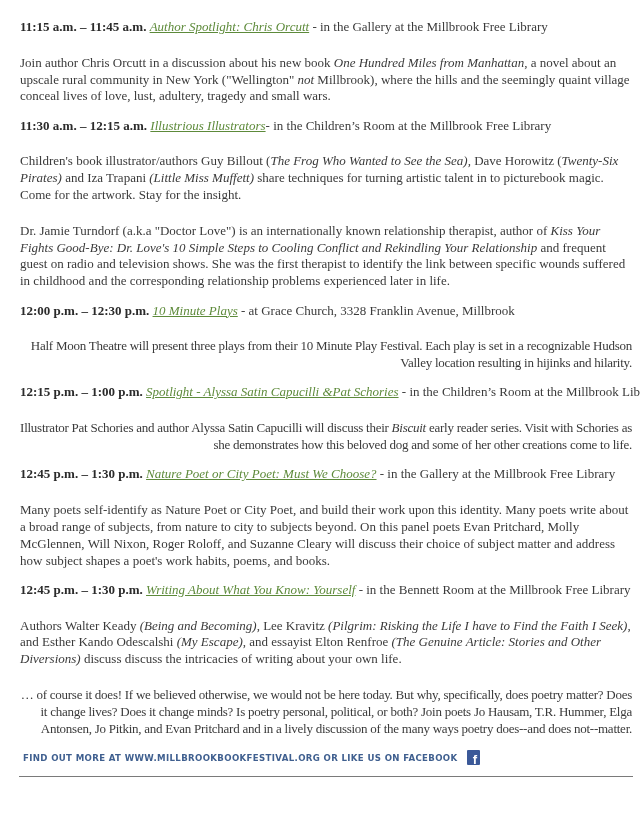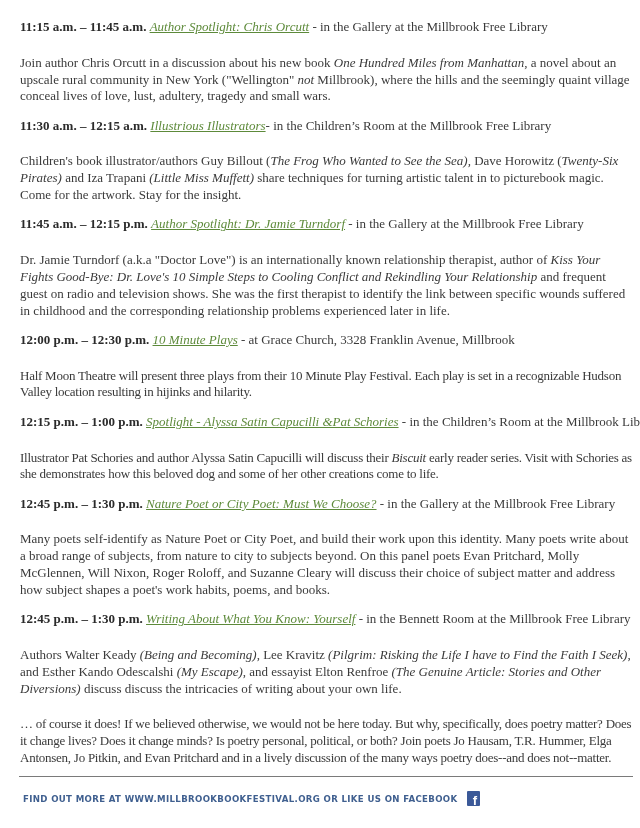--- a/index.html
+++ b/index.html
@@ -16,27 +16,27 @@
     }
     .event .head { white-space: nowrap; }
     .event .time { font-weight: bold; color: #2b2b2b; }
     .event .title {
       font-style: italic; color: #5d8a3a; text-decoration: underline;
       text-decoration-color: #5d8a3a; cursor: pointer;
     }
     .event .loc { color: #3a3a3a; }
     .event .desc { color: #3a3a3a; margin-top: 19px; }
     .event .desc i { font-style: italic; }
-    .event.tight .desc { letter-spacing: -0.25px; }
+    .event.tight .desc { letter-spacing: -0.25px; text-align: right; }
     .footer-rule {
       position: absolute; left: 19px; top: 776px; width: 614px; height: 0;
       border-top: 1.5px solid #7a7a7a;
     }
     .footer {
-      position: absolute; left: 23px; top: 791px;
+      position: absolute; left: 23px; top: 750px;
       display: flex; align-items: center;
       font-family: "DejaVu Sans", sans-serif;
       font-weight: bold; font-size: 8.6px; letter-spacing: 0.35px;
       color: #3f5f8f;
     }
     .fb {
       display: inline-block; width: 13px; height: 15px; margin-left: 9px;
       background: #3b5998; color: #fff; position: relative; cursor: pointer;
       border-radius: 1px;
     }
@@ -59,24 +59,20 @@
       <div class="desc"><span>Join author Chris Orcutt in a discussion about his new book </span><i>One Hundred Miles from Manhattan</i><span>, a novel about an upscale rural community in New York ("Wellington" </span><i>not</i><span> Millbrook), where the hills and the seemingly quaint village conceal lives of love, lust, adultery, tragedy and small wars.</span></div>
     </div>
     <div class="event">
       <div class="head">
         <span class="time">11:30 a.m. – 12:15 a.m.</span>
         <a class="title">Illustrious Illustrators</a><span class="loc">- in the Children’s Room at the Millbrook Free Library</span>
       </div>
       <div class="desc"><span>Children's book illustrator/authors Guy Billout (</span><i>The Frog Who Wanted to See the Sea),</i><span> Dave Horowitz (</span><i>Twenty-Six Pirates)</i><span> and Iza Trapani </span><i>(Little Miss Muffett)</i><span> share techniques for turning artistic talent in to picturebook magic. Come for the artwork. Stay for the insight.</span></div>
     </div>
     <div class="event">
-      <div class="head">
-        <span class="time">11:45 a.m. – 12:15 p.m.</span>
-        <a class="title">Author Spotlight: Dr. Jamie Turndorf</a><span class="loc"> - in the Gallery at the Millbrook Free Library</span>
-      </div>
       <div class="desc"><span>Dr. Jamie Turndorf (a.k.a "Doctor Love") is an internationally known relationship therapist, author of </span><i>Kiss Your Fights Good-Bye: Dr. Love's 10 Simple Steps to Cooling Conflict and Rekindling Your Relationship</i><span> and frequent guest on radio and television shows. She was the first therapist to identify the link between specific wounds suffered in childhood and the corresponding relationship problems experienced later in life.</span></div>
     </div>
     <div class="event tight">
       <div class="head">
         <span class="time">12:00 p.m. – 12:30 p.m.</span>
         <a class="title">10 Minute Plays</a><span class="loc"> - at Grace Church, 3328 Franklin Avenue, Millbrook</span>
       </div>
       <div class="desc"><span>Half Moon Theatre will present three plays from their 10 Minute Play Festival. Each play is set in a recognizable Hudson Valley location resulting in hijinks and hilarity.</span></div>
     </div>
     <div class="event tight">

